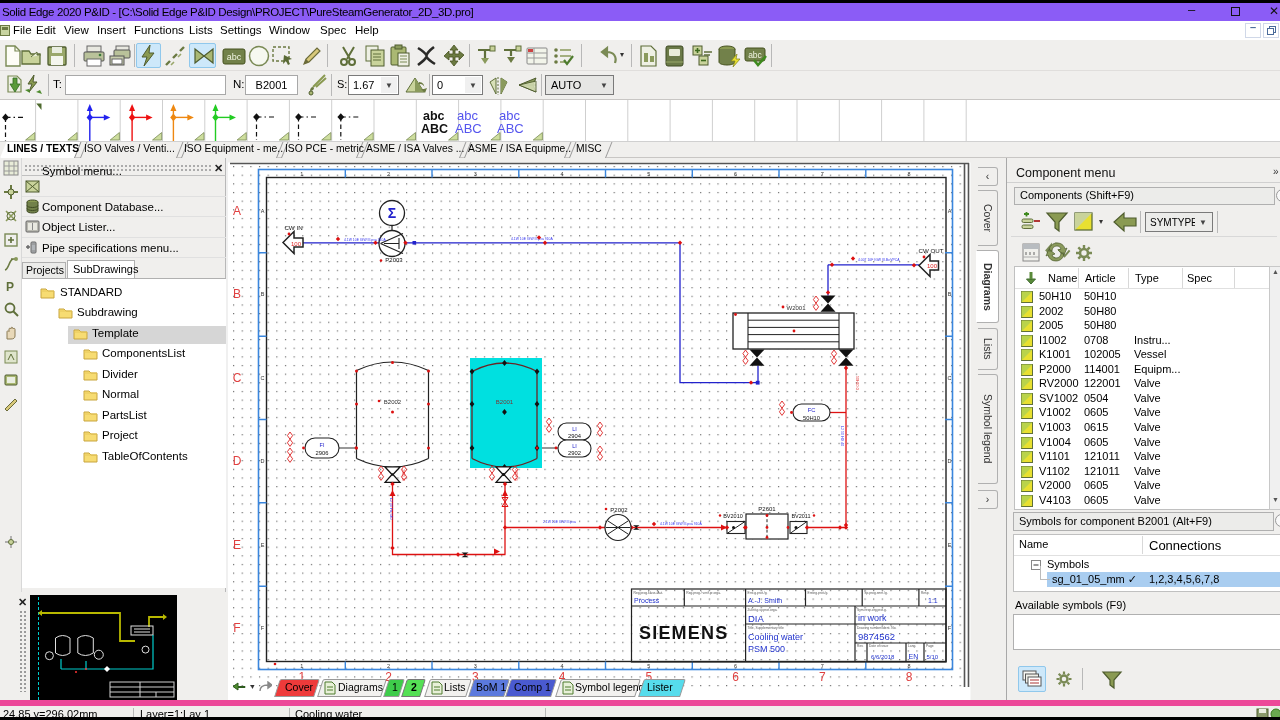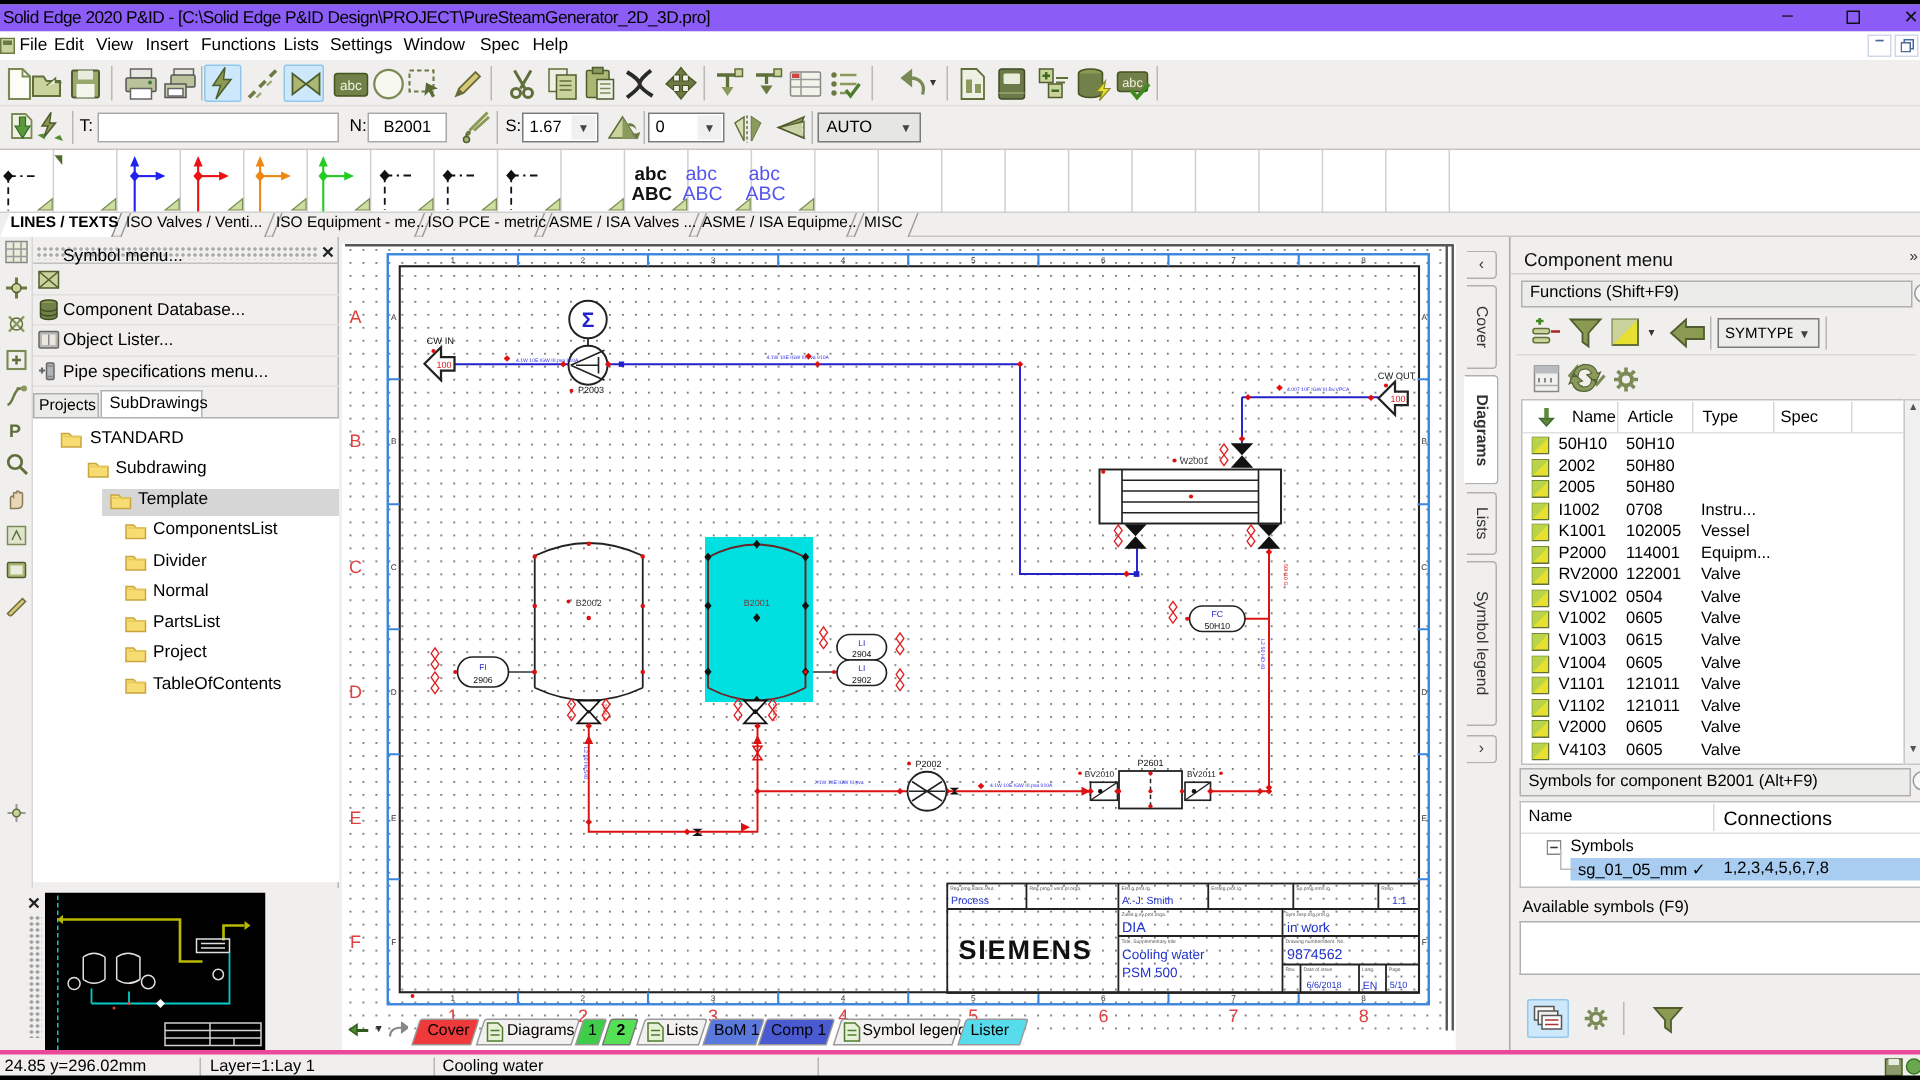--- a/index.html
+++ b/index.html
@@ -493,21 +493,21 @@
    <path d="M123 40v34H56v-8M31 74v-10M31 74h25"></path>
   </g>
   <path d="M77 71l3 3-3 3-3-3z" fill="#fff"></path>
   <rect x="80" y="87" width="64" height="15" fill="none" stroke="#d0d0d0"></rect>
   <path d="M80 92h64M80 97h64M110 87v15M126 97v5" stroke="#d0d0d0"></path>
   <circle cx="46" cy="77" r="1" fill="#ff3333"></circle>
       <circle cx="56" cy="74" r="1" fill="#ff3333"></circle>
  </svg>
 </div>
 
-<div class="ab" style="left:0;top:700px;width:1280px;height:17px;background:#f0efed;border-top:3px solid #ec4899">
+<div class="ab" style="left:0;top:700px;width:1280px;height:17px;background:#f0efed;border-top:6px solid #ec4899">
  <div class="txt" style="left:3px;top:2px;font-size:11px">24.85 y=296.02mm</div>
  <div class="sep" style="left:133px;top:2px;height:13px"></div>
  <div class="txt" style="left:140px;top:2px;font-size:11px">Layer=1:Lay 1</div>
  <div class="sep" style="left:289px;top:2px;height:13px"></div>
  <div class="txt" style="left:295px;top:2px;font-size:11px">Cooling water</div>
  <div class="sep" style="left:545px;top:2px;height:13px"></div>
  <svg class="ab" style="left:1256px;top:2px" width="13" height="13">
       <rect x="1" y="1" width="11" height="11" fill="#8a9a6b" stroke="#4e5c2e"></rect>
       <rect x="3" y="1" width="7" height="4" fill="#e9ede0"></rect>
     </svg>
@@ -877,21 +877,21 @@
  <div class="txt" style="left:347px;top:4px">Symbol legend</div>
  <div class="ab" style="left:413px;top:2px;width:42px;height:18px;background:#56dcec;border:1px solid #999;transform:skewX(-18deg);border-radius:2px 2px 0 0"></div>
  <div class="txt" style="left:419px;top:4px">Lister</div>
 </div>
 
 <div class="ab" style="left:1006px;top:158px;width:274px;height:542px;background:#f0efed;border-left:1px solid #a8a8a8">
  <div class="txt" style="left:9px;top:8px;font-size:12.5px;color:#111">Component menu</div>
  <div class="txt" style="left:266px;top:8px;font-size:10px;color:#333">»</div>
  <div class="ab" style="left:0;top:24px;width:274px;height:1px;background:#d0d0d0"></div>
  <div class="ab" style="left:7px;top:29px;width:261px;height:18px;background:#ececea;border:1px solid #b0b0b0"></div>
- <div class="txt" style="left:13px;top:31px;font-size:11px">Functions (Shift+F9)</div>
+ <div class="txt" style="left:13px;top:31px;font-size:11px">Components (Shift+F9)</div>
  <div class="ab" style="left:269px;top:31px;width:13px;height:13px;border:1px solid #999;border-radius:7px;background:#f8f8f8"></div>
  <svg class="ab" style="left:12px;top:53px" width="24" height="22">
       <path d="M5 3h5M7.5 1v4.5" stroke="#3e8a1e" stroke-width="1.8"></path>
       <rect x="3" y="8" width="11" height="3.5" rx="1.5" fill="#c9d39b" stroke="#5f6f3a"></rect>
       <rect x="3" y="14" width="11" height="3.5" rx="1.5" fill="#c9d39b" stroke="#5f6f3a"></rect>
       <path d="M15 10h6" stroke="#aa2222" stroke-width="1.8"></path>
     </svg>
  <svg class="ab" style="left:38px;top:53px" width="24" height="22">
       <path d="M2 2h20l-8 9v9l-4-3v-6z" fill="#8a9a52" stroke="#4e5c2e" stroke-width="1.2"></path>
     </svg>

